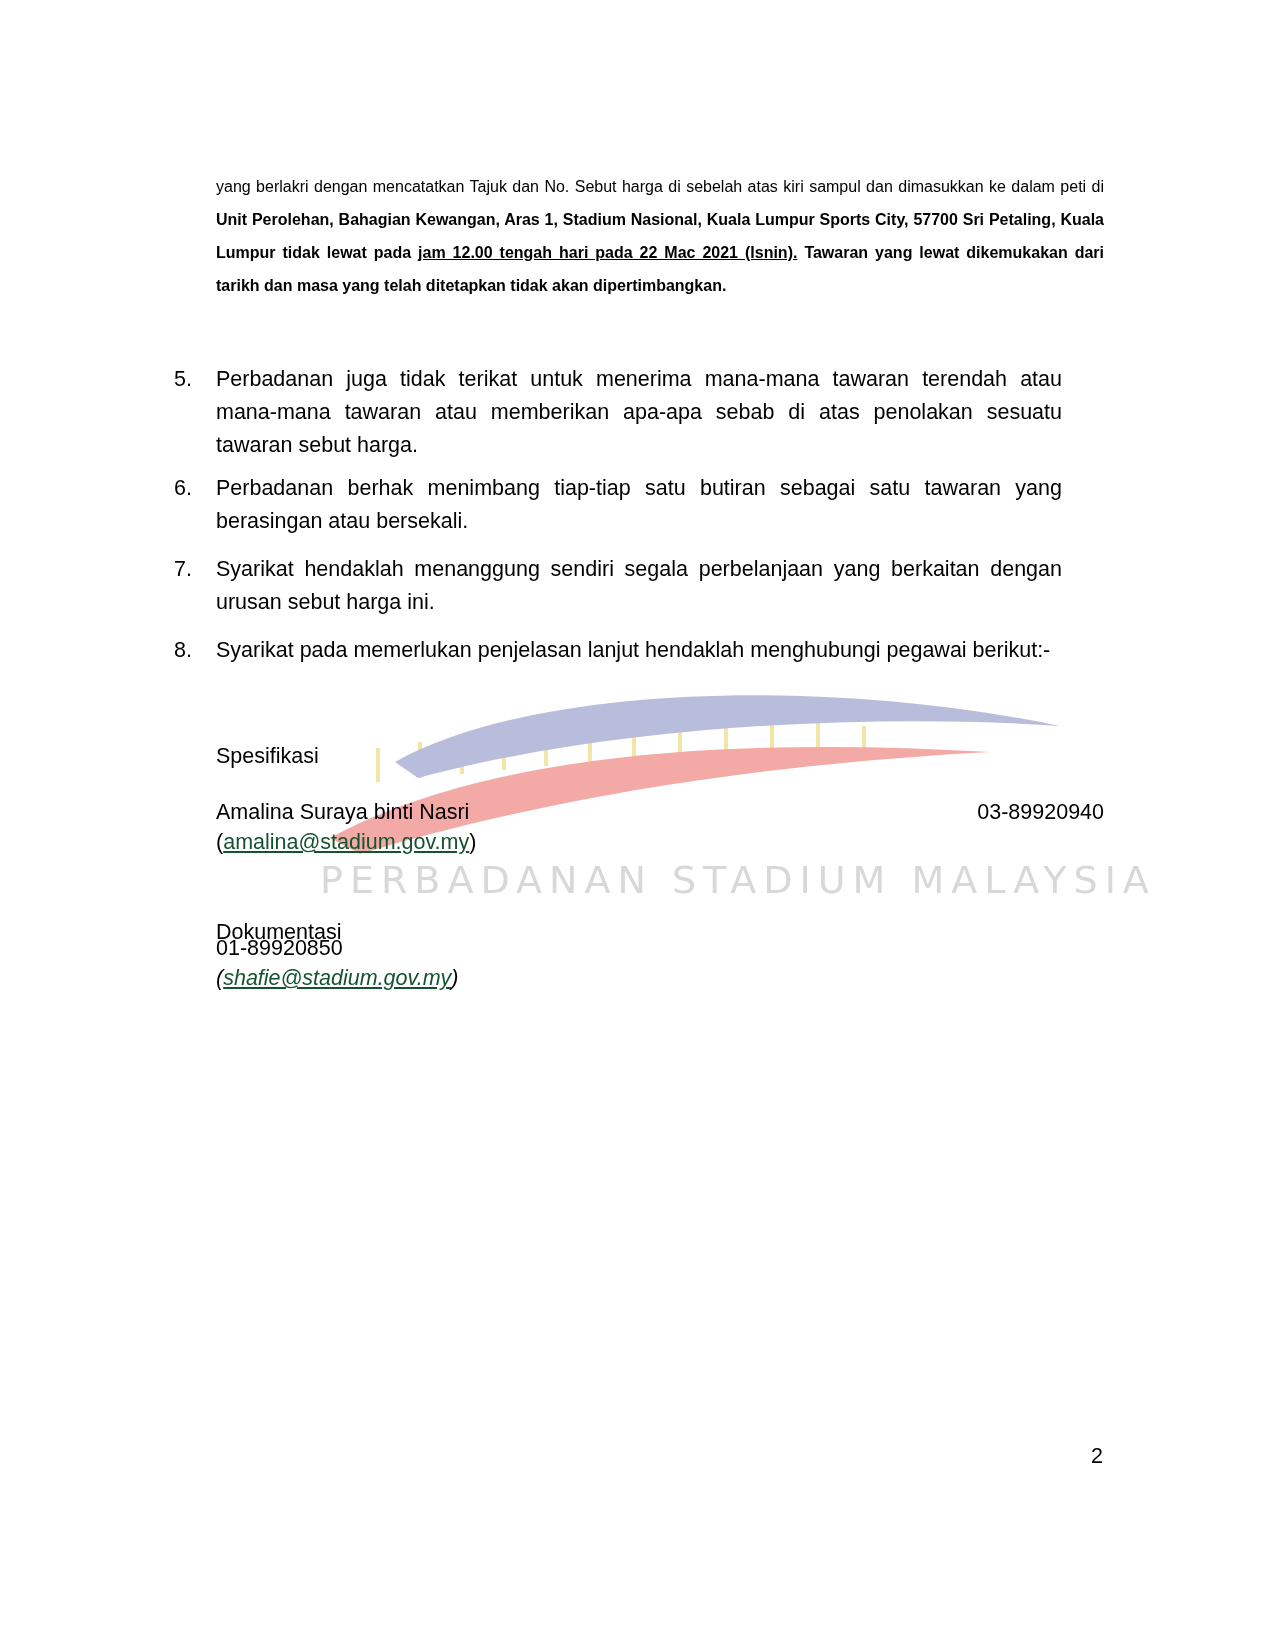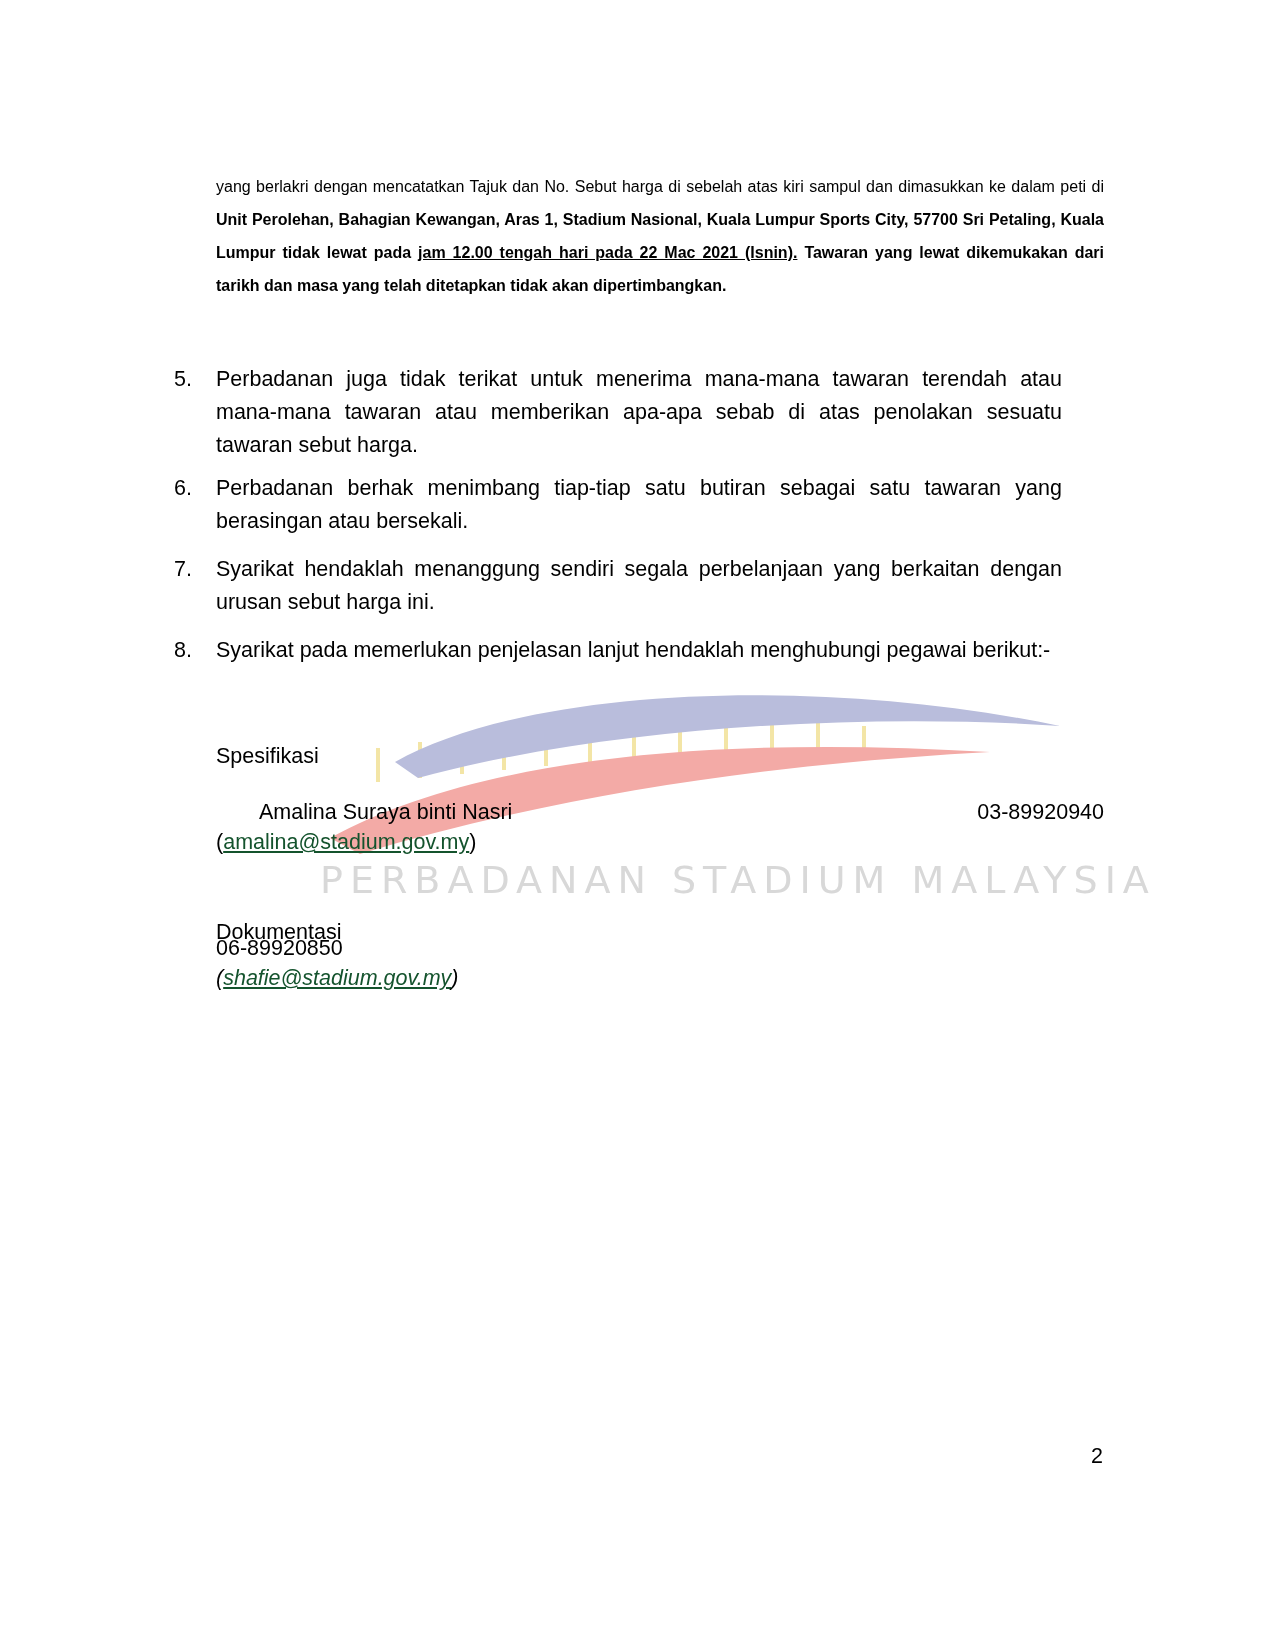--- a/index.html
+++ b/index.html
@@ -102,21 +102,21 @@
     line-height: 33px;
   }
   .contact-heading {
   }
   .row {
     display: flex;
     justify-content: space-between;
     align-items: baseline;
     width: 888px;
   }
-  .row .name { text-align: left; margin-left: 43px; }
+  .row .name { text-align: left; }
   .row .phone { text-align: right; }
   a.mail {
     color: #14532d;
     text-decoration: underline;
   }
   .blk-spesifikasi { top: 740px; }
   .blk-name1 { top: 796px; }
   .blk-email1 { top: 826px; }
   .blk-dokumentasi { top: 916px; }
   .blk-name2 { top: 932px; }
@@ -199,21 +199,21 @@
     <div class="contact-block blk-email1">
       <span>(</span><a class="mail" href="#">amalina@stadium.gov.my</a><span>)</span>
     </div>
 
     <div class="contact-block blk-dokumentasi">
       <span class="contact-heading">Dokumentasi</span>
     </div>
 
     <div class="contact-block blk-name2">
       <div class="row">
-        <span class="phone">06-89920850</span>
+        <span class="phone">01-89920850</span>
       </div>
     </div>
 
     <div class="contact-block blk-email2">
       <span>(</span><a class="mail" href="#">shafie@stadium.gov.my</a><span>)</span>
     </div>
 
   </div>
 
   <div class="page-number">2</div>

